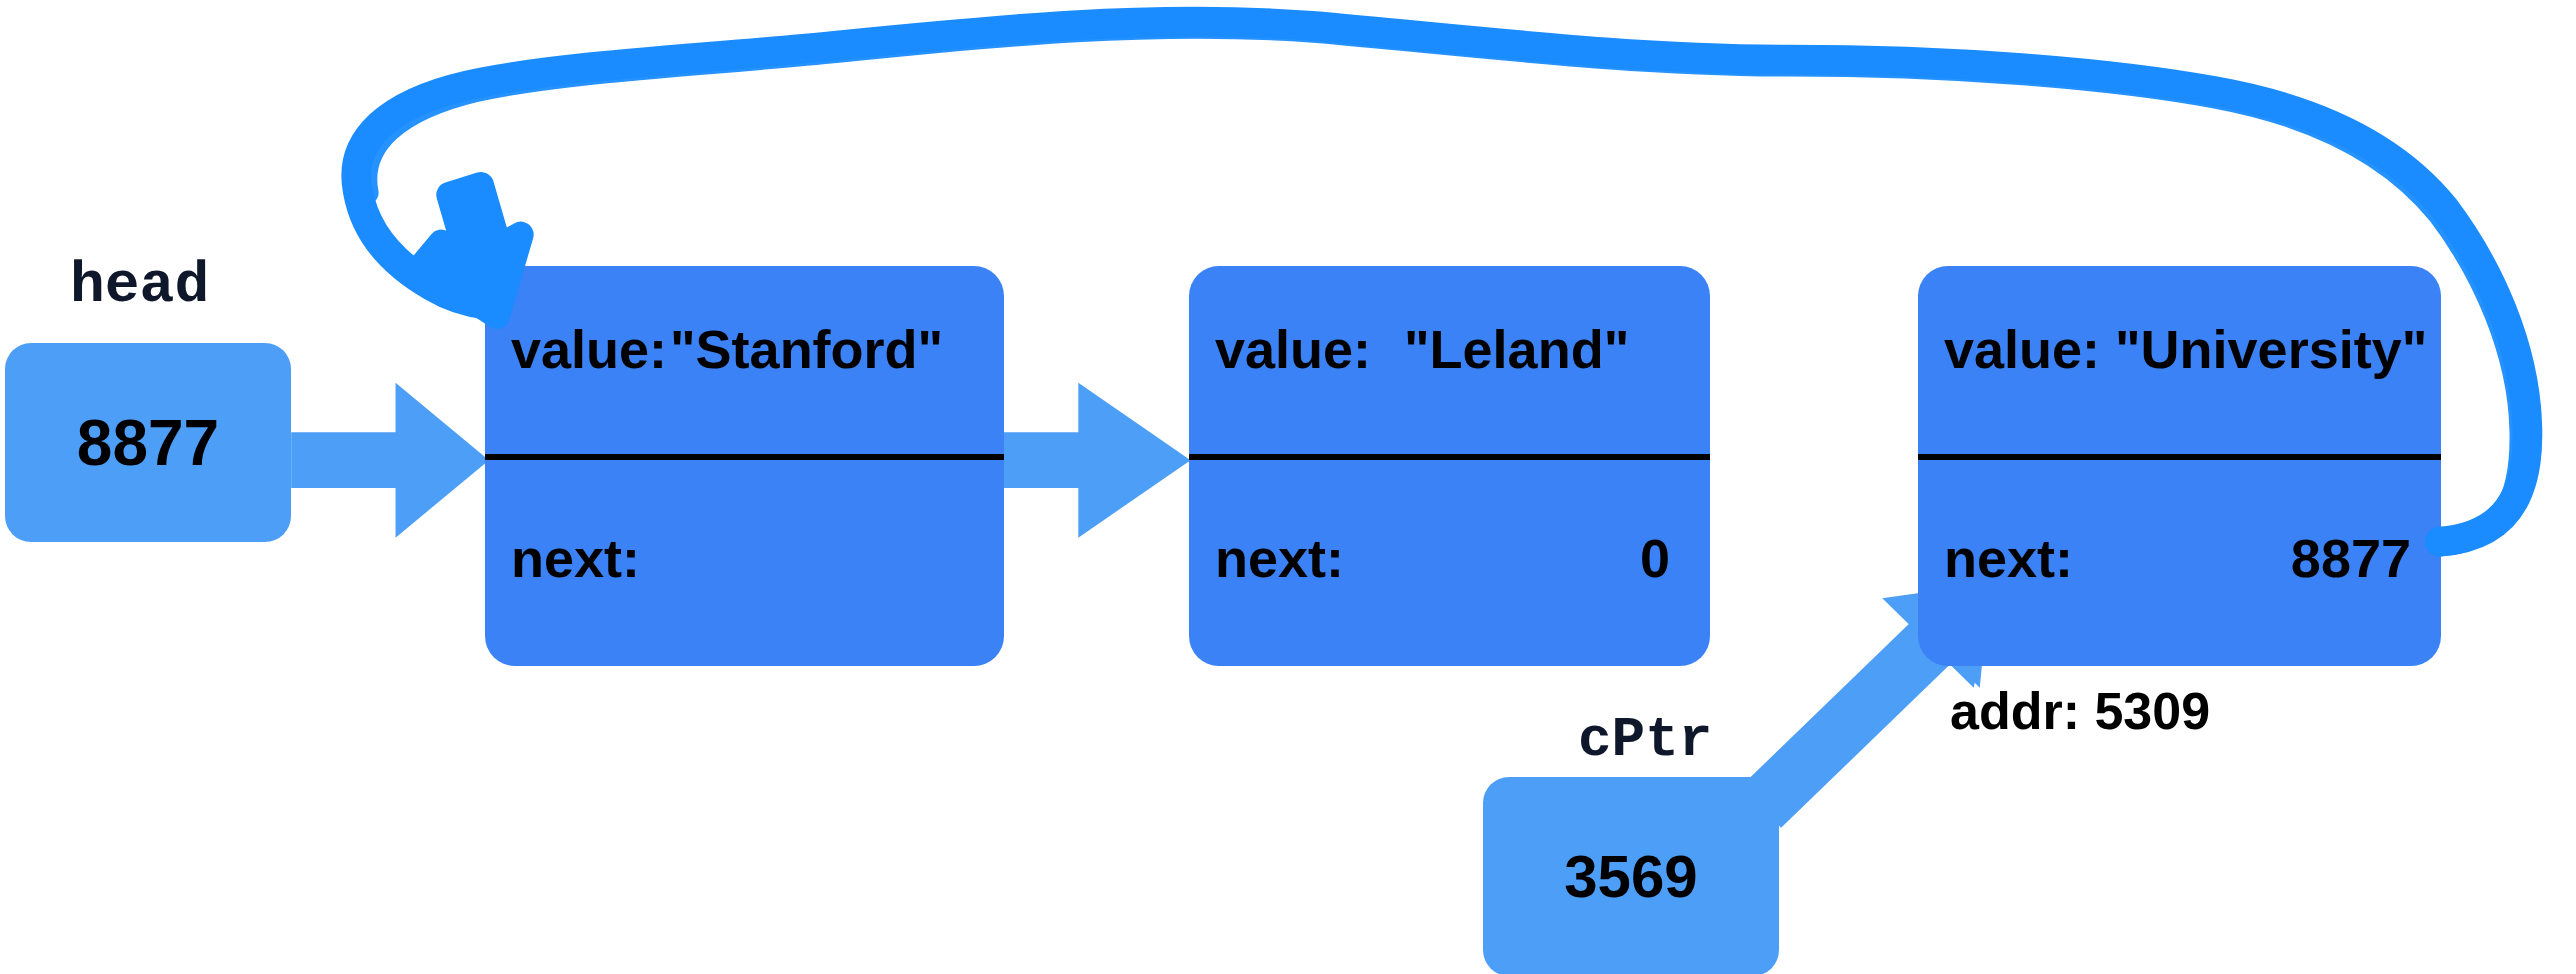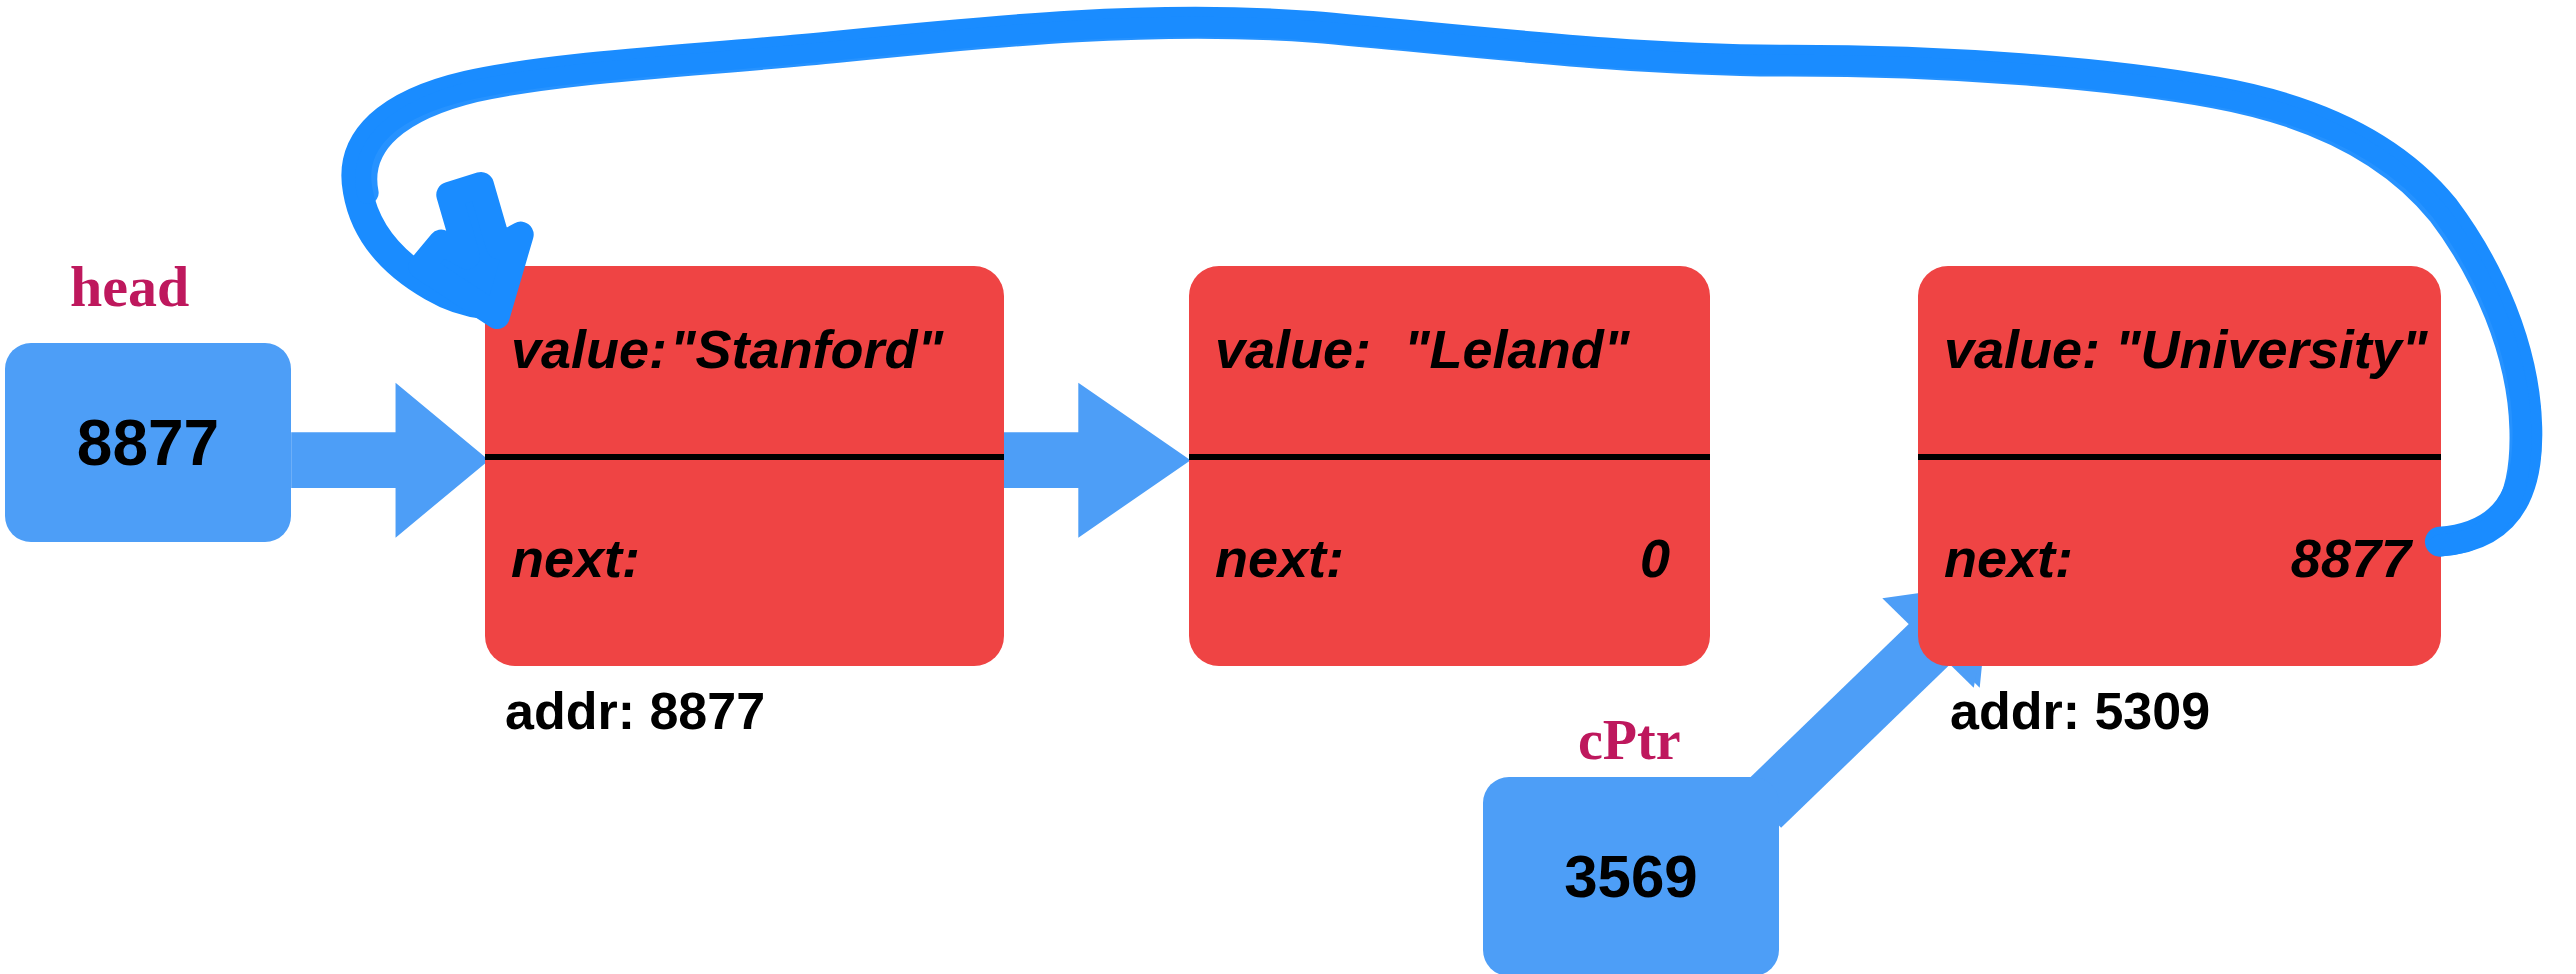--- a/index.html
+++ b/index.html
@@ -24,32 +24,31 @@
     border-radius: 26px;
     display: flex;
     align-items: center;
     justify-content: center;
     color: #000000;
     font-weight: bold;
     font-family: "Liberation Sans", sans-serif;
   }
   .ptr-label {
     position: absolute;
-    color: #be185d;
+    color: #0f172a;
     font-weight: bold;
-    font-family: Liberation Serif, serif;
+    font-family: Liberation Mono, monospace;
     white-space: nowrap;
   }
   
   .node {
     position: absolute;
-    background: #ef4444;
+    background: #3b82f6;
     border-radius: 30px;
     overflow: hidden;
-    font-style: italic;
   }
   .node-row {
     position: absolute;
     left: 0;
     width: 100%;
     display: flex;
     align-items: center;
     color: #000000;
     font-weight: bold;
     font-family: "Liberation Sans", sans-serif;
@@ -148,21 +147,20 @@
   <div class="node" style="left:485px; top:266px; width:519px; height:400px;">
     <div class="node-row" style="top:28px; height:109px; padding-left:26px; font-size:54px;">
       <span class="field-key" style="width:159px;">value:</span>
       <span class="field-val">"Stanford"</span>
     </div>
     <div class="node-divider" style="top:188px;"></div>
     <div class="node-row" style="top:237px; height:109px; padding-left:26px; font-size:54px;">
       <span class="field-key" style="width:199px;">next:</span>
     </div>
   </div>
-  <div class="addr-label" style="left:505px; top:681px; font-size:52px;">addr: 8877</div>
 
   <div class="node" style="left:1189px; top:266px; width:521px; height:400px;">
     <div class="node-row" style="top:28px; height:109px; padding-left:26px; font-size:54px;">
       <span class="field-key" style="width:189px;">value:</span>
       <span class="field-val">"Leland"</span>
     </div>
     <div class="node-divider" style="top:188px;"></div>
     <div class="node-row" style="top:237px; height:109px; padding-left:26px; font-size:54px;">
       <span class="field-key" style="width:199px;">next:</span>
       <span class="field-val" style="width:256px; text-align:right;">0</span>

